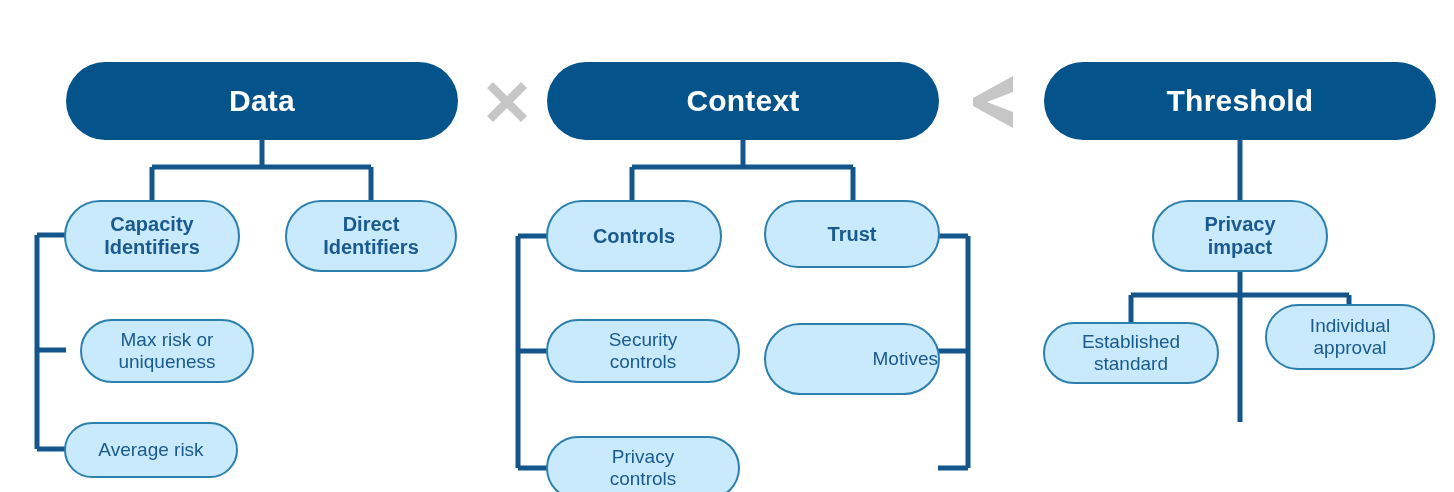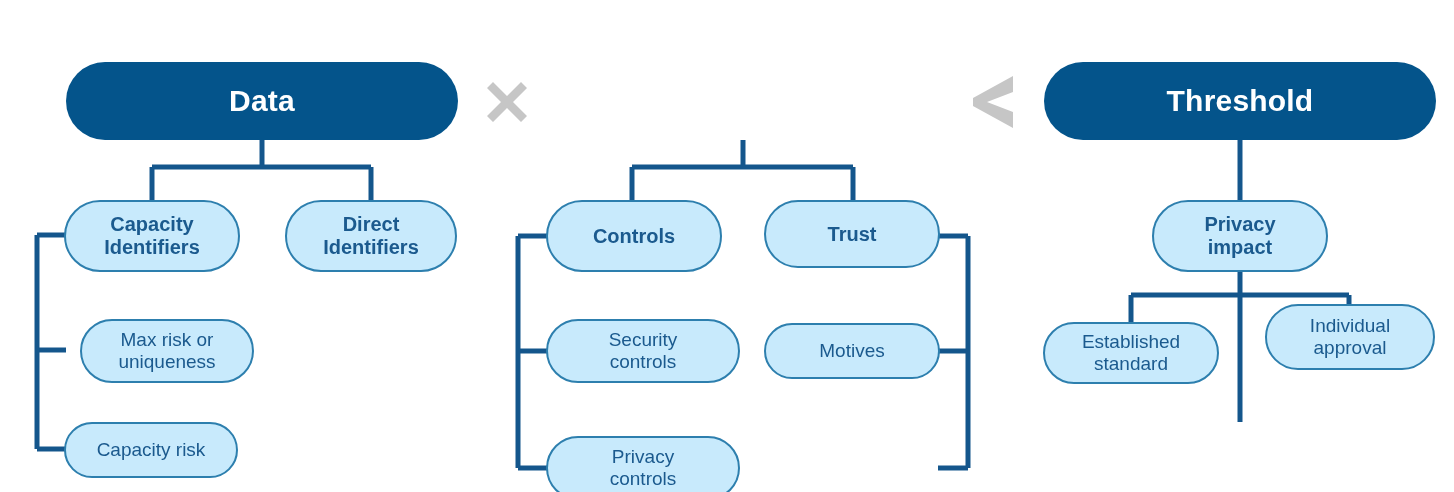--- a/index.html
+++ b/index.html
@@ -142,24 +142,27 @@
 
   <div class="node node-leaf" style="left:80px; top:279px; width:174px; height:64px;">
     <div>
       <span>Max risk or</span>
       <span>uniqueness</span>
     </div>
   </div>
 
   <div class="node node-leaf" style="left:64px; top:382px; width:174px; height:56px;">
     <div>
-      <span>Capacity risk</span>
-    </div>
-  </div>
-
+      <span>Average risk</span>
+    </div>
+  </div>
+
+  <div class="node node-root" style="left:547px; top:22px; width:392px; height:78px;">
+    <span>Context</span>
+  </div>
 
   <div class="node node-sub" style="left:546px; top:160px; width:176px; height:72px;">
     <div>
       <span>Controls</span>
     </div>
   </div>
 
   <div class="node node-sub" style="left:764px; top:160px; width:176px; height:68px;">
     <div>
       <span>Trust</span>
@@ -173,21 +176,21 @@
     </div>
   </div>
 
   <div class="node node-leaf" style="left:546px; top:396px; width:194px; height:64px;">
     <div>
       <span>Privacy</span>
       <span>controls</span>
     </div>
   </div>
 
-  <div class="node node-leaf" style="left:764px; top:283px; width:176px; height:56px;">
+  <div class="node node-leaf" style="left:764px; top:283px; width:176px; height:72px;justify-content:flex-end;">
     <div>
       <span>Motives</span>
     </div>
   </div>
 
 
   <div class="node node-root" style="left:1044px; top:22px; width:392px; height:78px;">
     <span>Threshold</span>
   </div>
 

